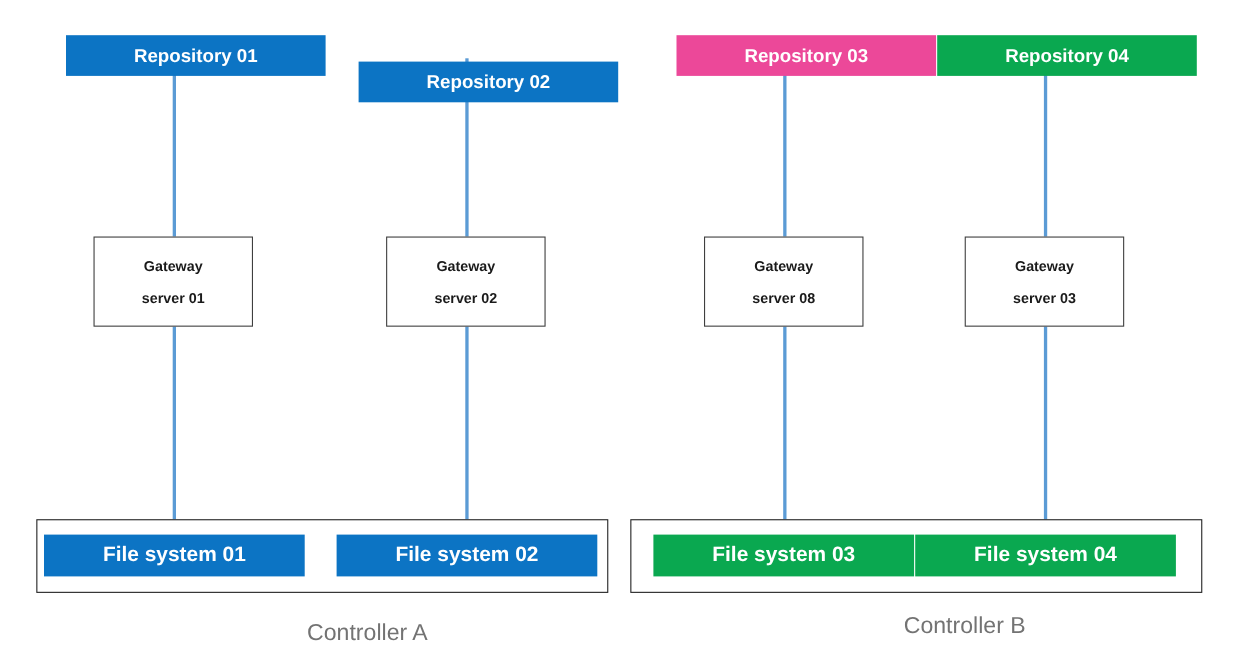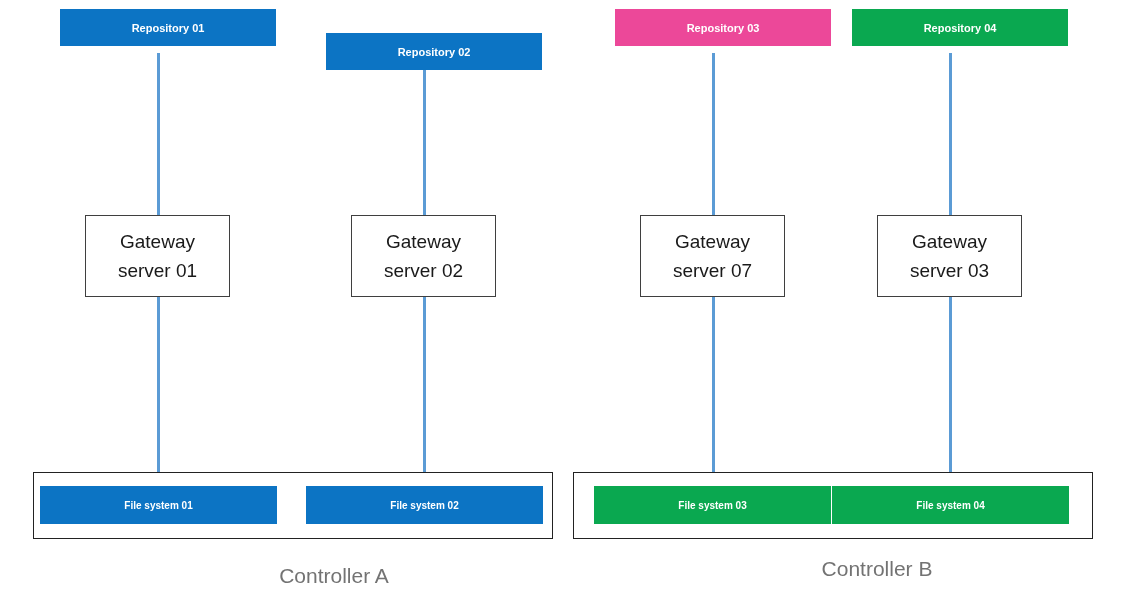--- a/index.html
+++ b/index.html
@@ -19,48 +19,48 @@
   .connector {
     position: absolute;
     top: 53px;
     width: 3px;
     height: 433px;
     background: #5b9bd5;
   }
   
   .repo {
     position: absolute;
-    top: 9px;
-    width: 216px;
+    top: 32px;
+    width: 236px;
     height: 37px;
     display: flex;
     align-items: center;
     justify-content: center;
     color: #ffffff;
-    font-size: 11px;
+    font-size: 17px;
     font-weight: bold;
     z-index: 2;
   }
   
   .gw {
     position: absolute;
     top: 215px;
     width: 145px;
     height: 82px;
     background: #ffffff;
     border: 1.5px solid #3f3f3f;
     box-sizing: border-box;
     display: flex;
     flex-direction: column;
     align-items: center;
     justify-content: center;
     z-index: 2;
     color: #1a1a1a;
-    font-size: 19px;
-    font-weight: normal;
+    font-size: 13px;
+    font-weight: bold;
     line-height: 29px;
     text-align: center;
   }
   
   .controller {
     position: absolute;
     top: 472px;
     width: 520px;
     height: 67px;
     background: #ffffff;
@@ -71,21 +71,21 @@
   
   .fs {
     position: absolute;
     top: 486px;
     width: 237px;
     height: 38px;
     display: flex;
     align-items: center;
     justify-content: center;
     color: #ffffff;
-    font-size: 10px;
+    font-size: 19px;
     font-weight: bold;
     z-index: 3;
   }
   
   .ctrl-label {
     position: absolute;
     transform: translateX(-50%);
     color: #737373;
     font-size: 21px;
     font-weight: normal;
@@ -111,21 +111,21 @@
   <div class="gw" style="left:85px">
     <div>Gateway</div>
     <div>server 01</div>
   </div>
   <div class="gw" style="left:351px">
     <div>Gateway</div>
     <div>server 02</div>
   </div>
   <div class="gw" style="left:640px">
     <div>Gateway</div>
-    <div>server 07</div>
+    <div>server 08</div>
   </div>
   <div class="gw" style="left:877px">
     <div>Gateway</div>
     <div>server 03</div>
   </div>
 
   <div class="controller" style="left:33px"></div>
   <div class="controller" style="left:573px"></div>
 
   <div class="fs" style="left: 40px; background-color: rgb(12, 116, 196);">File system 01</div>

